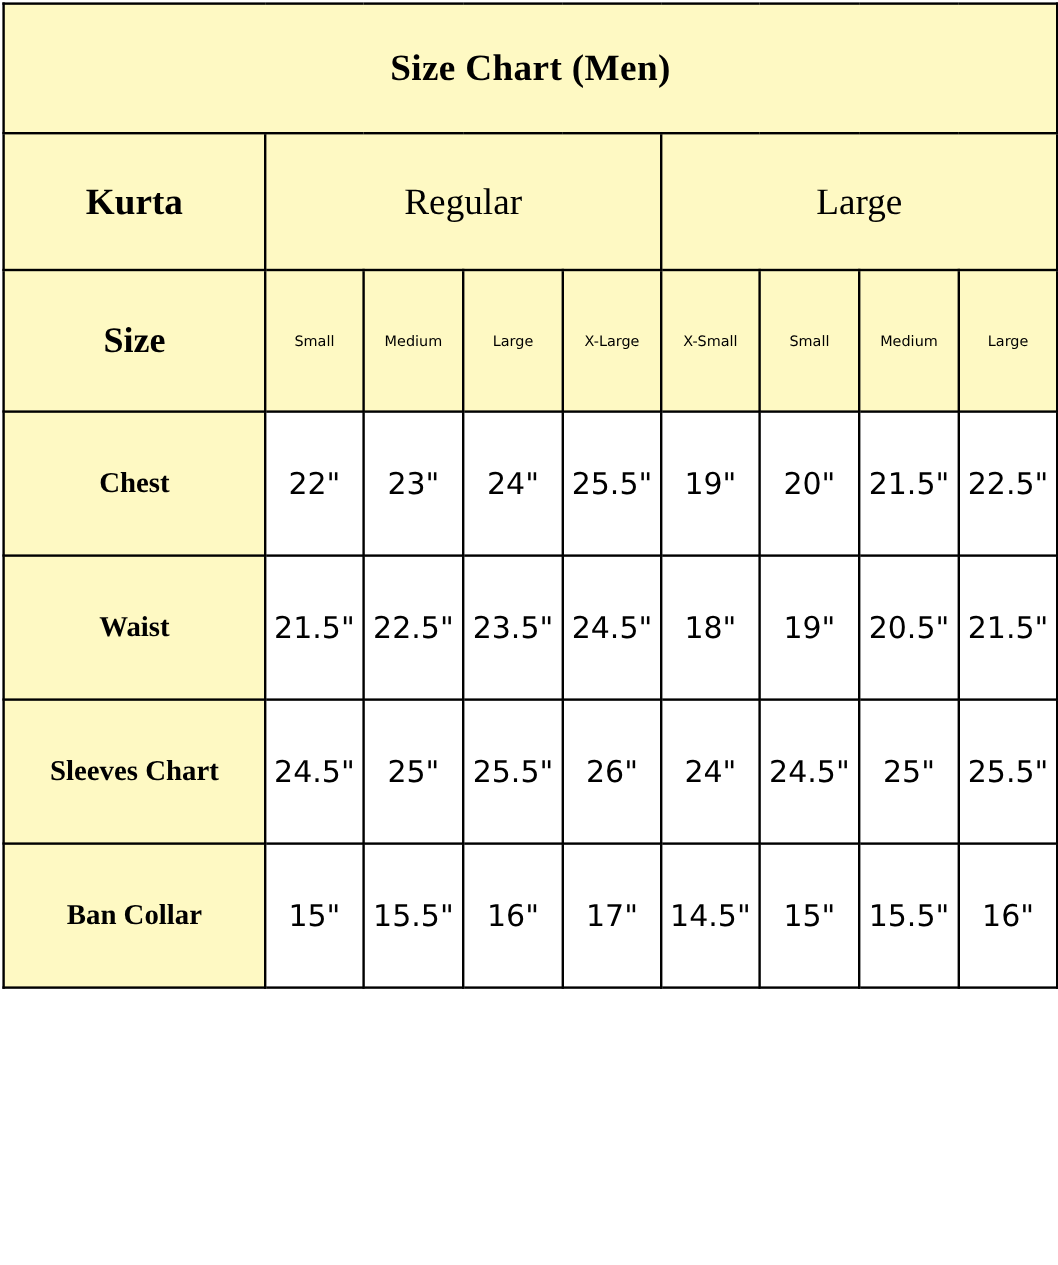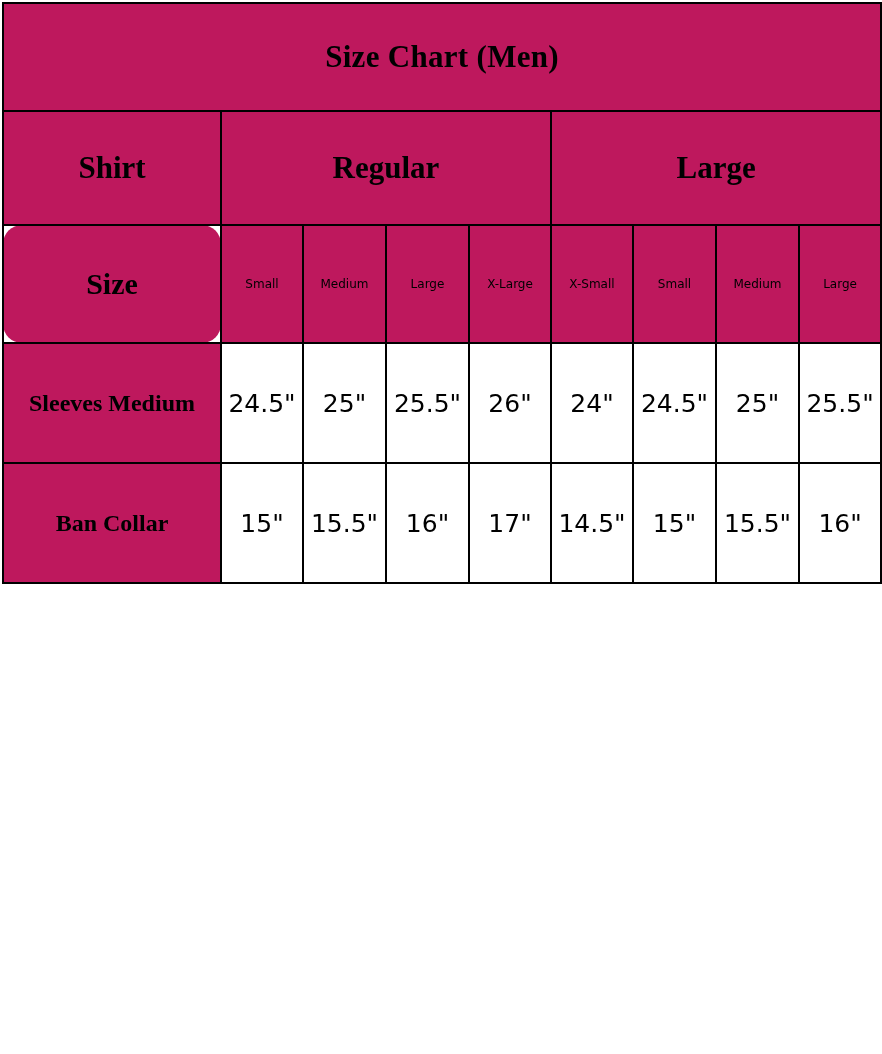--- a/index.html
+++ b/index.html
@@ -20,45 +20,44 @@
     margin: 2px 0 0 2px;
     background: #ffffff;
   }
   table.size-chart td {
     border: 2px solid #000000;
     text-align: center;
     vertical-align: middle;
     padding: 0;
   }
   .shade {
-    background: #be185d;
+    background: #fef9c3;
   }
   .plain {
     background: #ffffff;
   }
   .title-cell {
     height: 106px;
     font-size: 31px;
     font-weight: bold;
     letter-spacing: 0.3px;
   }
   .fit-cell {
     height: 112px;
     font-size: 31px;
-    font-weight: bold;
+    font-weight: normal;
   }
   .kurta-cell {
     font-size: 31px;
     font-weight: bold;
   }
   .size-label-cell {
     height: 116px;
     font-size: 30px;
     font-weight: bold;
-    border-radius: 19px;
   }
   .size-name-cell {
     font-family: "DejaVu Sans", sans-serif;
     font-size: 12px;
     font-weight: normal;
   }
   .row-label {
     height: 118px;
     font-size: 24px;
     font-weight: bold;
@@ -94,42 +93,64 @@
     <col class="c5">
       <col class="c6">
       <col class="c7">
       <col class="c8">
   </colgroup>
   <tbody>
     <tr>
       <td class="shade title-cell" colspan="9">Size Chart (Men)</td>
     </tr>
     <tr>
-      <td class="shade fit-cell kurta-cell">Shirt</td>
+      <td class="shade fit-cell kurta-cell">Kurta</td>
       <td class="shade fit-cell" colspan="4">Regular</td>
       <td class="shade fit-cell" colspan="4">Large</td>
     </tr>
     <tr>
       <td class="shade size-label-cell">Size</td>
       <td class="shade size-name-cell">Small</td>
       <td class="shade size-name-cell">Medium</td>
       <td class="shade size-name-cell">Large</td>
       <td class="shade size-name-cell">X-Large</td>
       <td class="shade size-name-cell">X-Small</td>
       <td class="shade size-name-cell">Small</td>
       <td class="shade size-name-cell">Medium</td>
       <td class="shade size-name-cell">Large</td>
     </tr>
 
 
 
-
+    <tr>
+      <td class="shade row-label">Chest</td>
+      <td class="plain measure-cell">22"</td>
+      <td class="plain measure-cell">23"</td>
+      <td class="plain measure-cell">24"</td>
+      <td class="plain measure-cell">25.5"</td>
+      <td class="plain measure-cell">19"</td>
+      <td class="plain measure-cell">20"</td>
+      <td class="plain measure-cell">21.5"</td>
+      <td class="plain measure-cell">22.5"</td>
+    </tr>
 
     <tr>
-      <td class="shade row-label">Sleeves Medium</td>
+      <td class="shade row-label">Waist</td>
+      <td class="plain measure-cell">21.5"</td>
+      <td class="plain measure-cell">22.5"</td>
+      <td class="plain measure-cell">23.5"</td>
+      <td class="plain measure-cell">24.5"</td>
+      <td class="plain measure-cell">18"</td>
+      <td class="plain measure-cell">19"</td>
+      <td class="plain measure-cell">20.5"</td>
+      <td class="plain measure-cell">21.5"</td>
+    </tr>
+
+    <tr>
+      <td class="shade row-label">Sleeves Chart</td>
       <td class="plain measure-cell">24.5"</td>
       <td class="plain measure-cell">25"</td>
       <td class="plain measure-cell">25.5"</td>
       <td class="plain measure-cell">26"</td>
       <td class="plain measure-cell">24"</td>
       <td class="plain measure-cell">24.5"</td>
       <td class="plain measure-cell">25"</td>
       <td class="plain measure-cell">25.5"</td>
     </tr>
 

